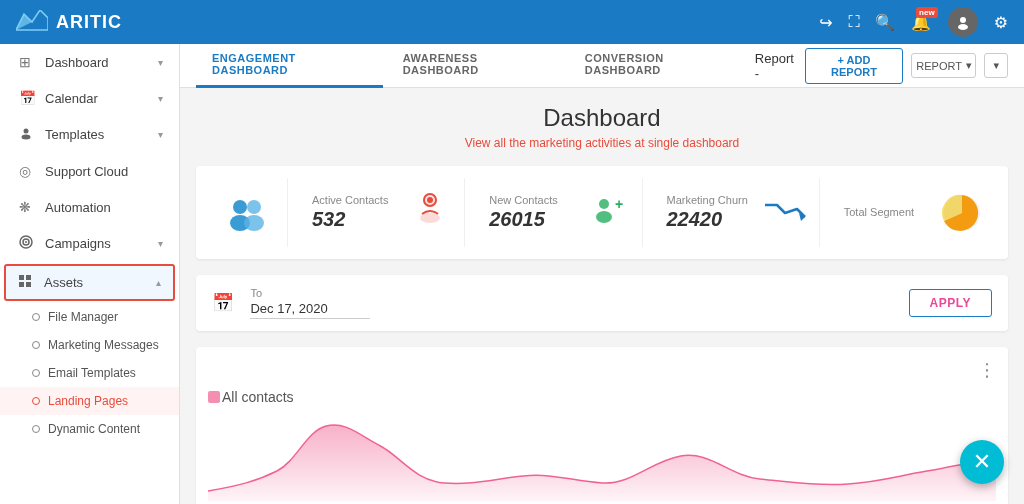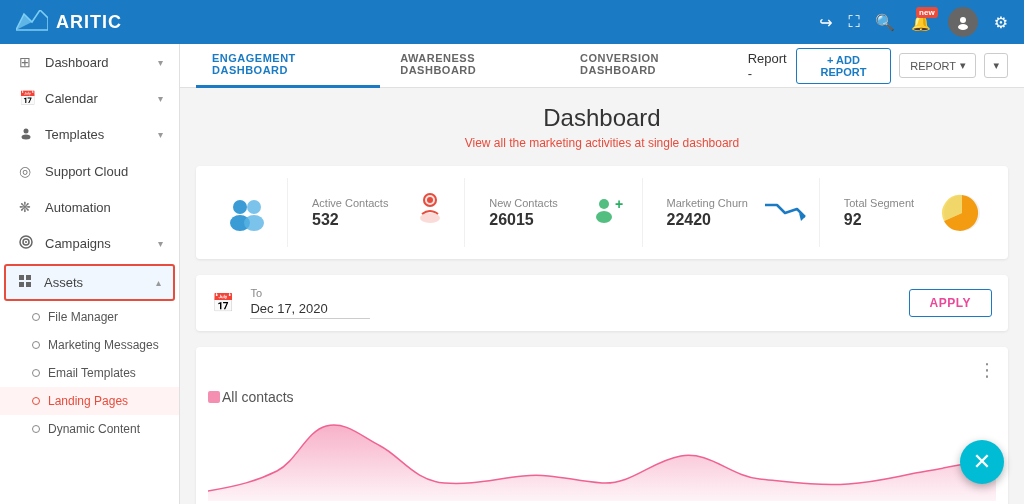--- a/index.html
+++ b/index.html
@@ -162,21 +162,21 @@
       padding: 5px 12px;
       font-size: 11px;
       border-radius: 3px;
       cursor: pointer;
       font-weight: 600;
     }
     .report-btn {
       background: #fff;
       border: 1px solid #ccc;
       color: #555;
-      padding: 5px 10px;
+      padding: 5px 4px;
       font-size: 11px;
       border-radius: 3px;
       cursor: pointer;
       display: flex;
       align-items: center;
       gap: 4px;
     }
     .dropdown-arrow-btn {
       background: #fff;
       border: 1px solid #ccc;
@@ -222,21 +222,21 @@
       flex: 1;
       display: flex;
       align-items: center;
       gap: 12px;
       padding: 8px 12px;
       border-right: 1px solid #f0f0f0;
     }
     .stat-card:last-child { border-right: none; }
     .stat-info { flex: 1; }
     .stat-label { font-size: 11px; color: #888; margin-bottom: 2px; }
-    .stat-value { font-size: 16px; font-weight: 600; color: #333; }
+    .stat-value { font-size: 20px; font-weight: 600; color: #333; font-style: italic; }
 
     
     .pie-chart-mini {
       width: 44px;
       height: 44px;
       flex-shrink: 0;
     }
 
     
     .date-filter-row {
@@ -515,21 +515,20 @@
             <svg width="44" height="24" viewBox="0 0 44 24">
               <polyline points="2,6 14,6 22,14 34,10 42,18" stroke="#1a7bc4" stroke-width="2.5" fill="none" stroke-linejoin="round"></polyline>
               <polygon points="36,14 42,18 38,22" fill="#1a7bc4"></polygon>
             </svg>
           </div>
         </div>
 
         <div class="stat-card">
           <div class="stat-info">
             <div class="stat-label">Total Segment</div>
-            <div class="stat-value">92</div>
           </div>
           <svg class="pie-chart-mini" viewBox="0 0 44 44">
             <circle cx="22" cy="22" r="18" fill="#f0f0f0"></circle>
 
             <path d="M22 22 L22 4 A18 18 0 1 1 4 30 Z" fill="#f39c12"></path>
 
             <path d="M22 22 L4 30 A18 18 0 0 1 22 4 Z" fill="#f1c40f" opacity="0.6"></path>
           </svg>
         </div>
 

